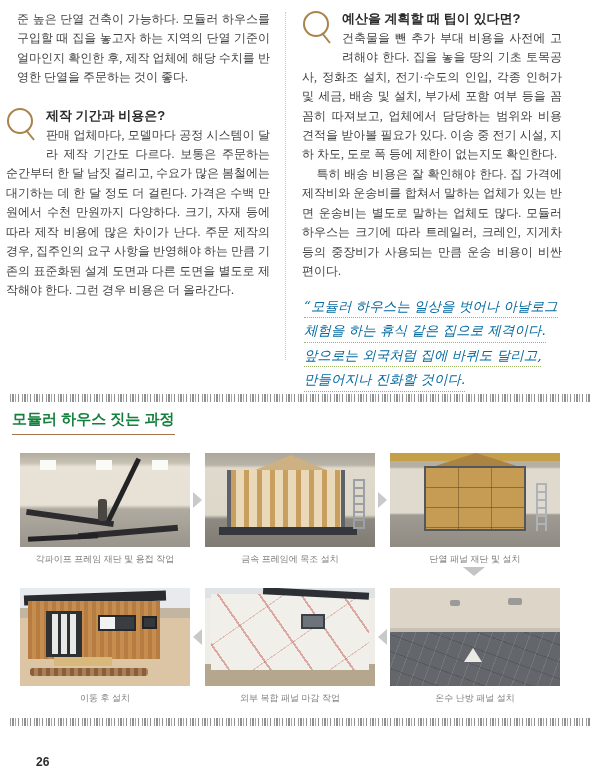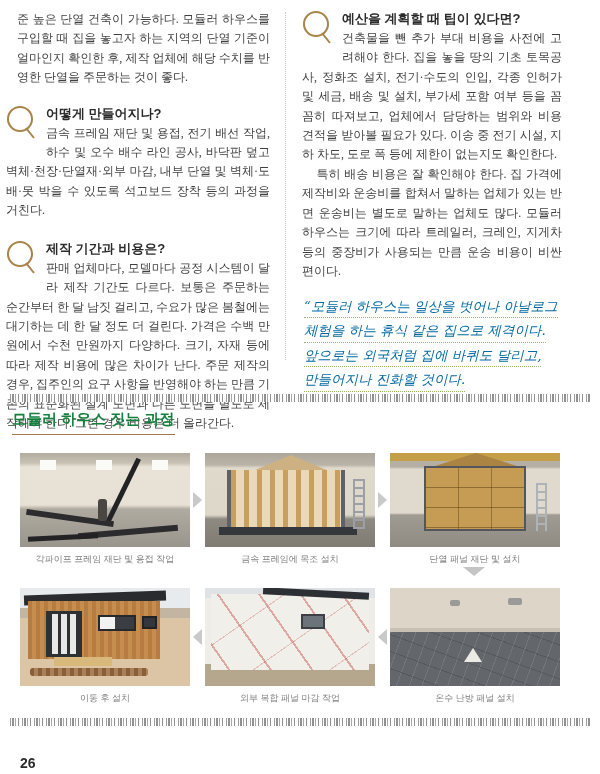--- a/index.html
+++ b/index.html
@@ -52,22 +52,22 @@
 
   .caption { position:absolute; width:170px; text-align:center;
     font-family:"Liberation Sans", sans-serif; font-size:9px; color:#7d7d7d; }
   .cap-r1 { top:553px; } .cap-r2 { top:692px; }
 
   .arr { position:absolute; width:0; height:0; }
   .arr-right { border-left:9px solid #c9c9c9; border-top:8px solid transparent; border-bottom:8px solid transparent; }
   .arr-left  { border-right:9px solid #c9c9c9; border-top:8px solid transparent; border-bottom:8px solid transparent; }
   .arr-down  { border-top:9px solid #c4c4c4; border-left:11px solid transparent; border-right:11px solid transparent; }
 
-  .page-number { position:absolute; left:20px; top:755px;
-    font-family:"Liberation Sans", sans-serif; font-weight:bold; font-size:14px; color:#2c2c2c; }
+  .page-number { position:absolute; left:36px; top:755px;
+    font-family:"Liberation Sans", sans-serif; font-weight:bold; font-size:12px; color:#2c2c2c; }
 
   
   .p1 { background:linear-gradient(180deg,#b2ac9f 0,#c8c2b5 10px,#e9e3d7 14px,#e7e1d5 52px,#b0aba1 56px,#9a958c 94px); }
   .p1 .win { position:absolute; background:#fafaf7; width:16px; height:10px; top:7px; }
   .p1 .w1 { left:20px; } .p1 .w2 { left:76px; } .p1 .w3 { left:132px; }
   .p1 .brace { position:absolute; width:5px; height:74px; background:#232325; left:100px; top:2px; transform:rotate(26deg); }
   .p1 .beam1 { position:absolute; width:88px; height:6px; background:#2c2c2e; left:6px; top:62px; transform:rotate(8deg); }
   .p1 .beam2 { position:absolute; width:100px; height:6px; background:#2c2c2e; left:58px; top:76px; transform:rotate(-5deg); }
   .p1 .beam3 { position:absolute; width:70px; height:5px; background:#232325; left:8px; top:82px; transform:rotate(-3deg); }
   .p1 .person { position:absolute; width:9px; height:22px; background:#4a4742; left:78px; top:46px; border-radius:3px; }
@@ -127,28 +127,20 @@
     background:repeating-linear-gradient(90deg,#8a5f37 0 4px,#a9805a 4px 8px); }
 </style>
 </head>
 <body>
 
 <div class="page">
 
   <div class="col-left">
     <p class="body-text intro">준 높은 단열 건축이 가능하다. 모듈러 하우스를 구입할 때 집을 놓고자 하는 지역의 단열 기준이 얼마인지 확인한 후, 제작 업체에 해당 수치를 반영한 단열을 주문하는 것이 좋다.</p>
 
-    <div class="qa">
-      <svg class="q-icon" width="30" height="37" viewBox="0 0 30 37">
-        <circle cx="14" cy="15" r="12" fill="none" stroke="#a8834a" stroke-width="2"></circle>
-        <line x1="20" y1="24" x2="28" y2="34" stroke="#a8834a" stroke-width="2"></line>
-      </svg>
-      <div class="q-title">어떻게 만들어지나?</div>
-      <p class="body-text">금속 프레임 재단 및 용접, 전기 배선 작업, 하수 및 오수 배수 라인 공사, 바닥판 덮고 벽체·천장·단열재·외부 마감, 내부 단열 및 벽체·도배·못 박을 수 있도록 석고보드 장착 등의 과정을 거친다.</p>
-    </div>
 
     <div class="qa qa-2">
       <svg class="q-icon" width="30" height="37" viewBox="0 0 30 37">
         <circle cx="14" cy="15" r="12" fill="none" stroke="#a8834a" stroke-width="2"></circle>
         <line x1="20" y1="24" x2="28" y2="34" stroke="#a8834a" stroke-width="2"></line>
       </svg>
       <div class="q-title">제작 기간과 비용은?</div>
       <p class="body-text">판매 업체마다, 모델마다 공정 시스템이 달라 제작 기간도 다르다. 보통은 주문하는 순간부터 한 달 남짓 걸리고, 수요가 많은 봄철에는 대기하는 데 한 달 정도 더 걸린다. 가격은 수백 만원에서 수천 만원까지 다양하다. 크기, 자재 등에 따라 제작 비용에 많은 차이가 난다. 주문 제작의 경우, 집주인의 요구 사항을 반영해야 하는 만큼 기존의 표준화된 설계 도면과 다른 도면을 별도로 제작해야 한다. 그런 경우 비용은 더 올라간다.</p>
     </div>
   </div>

